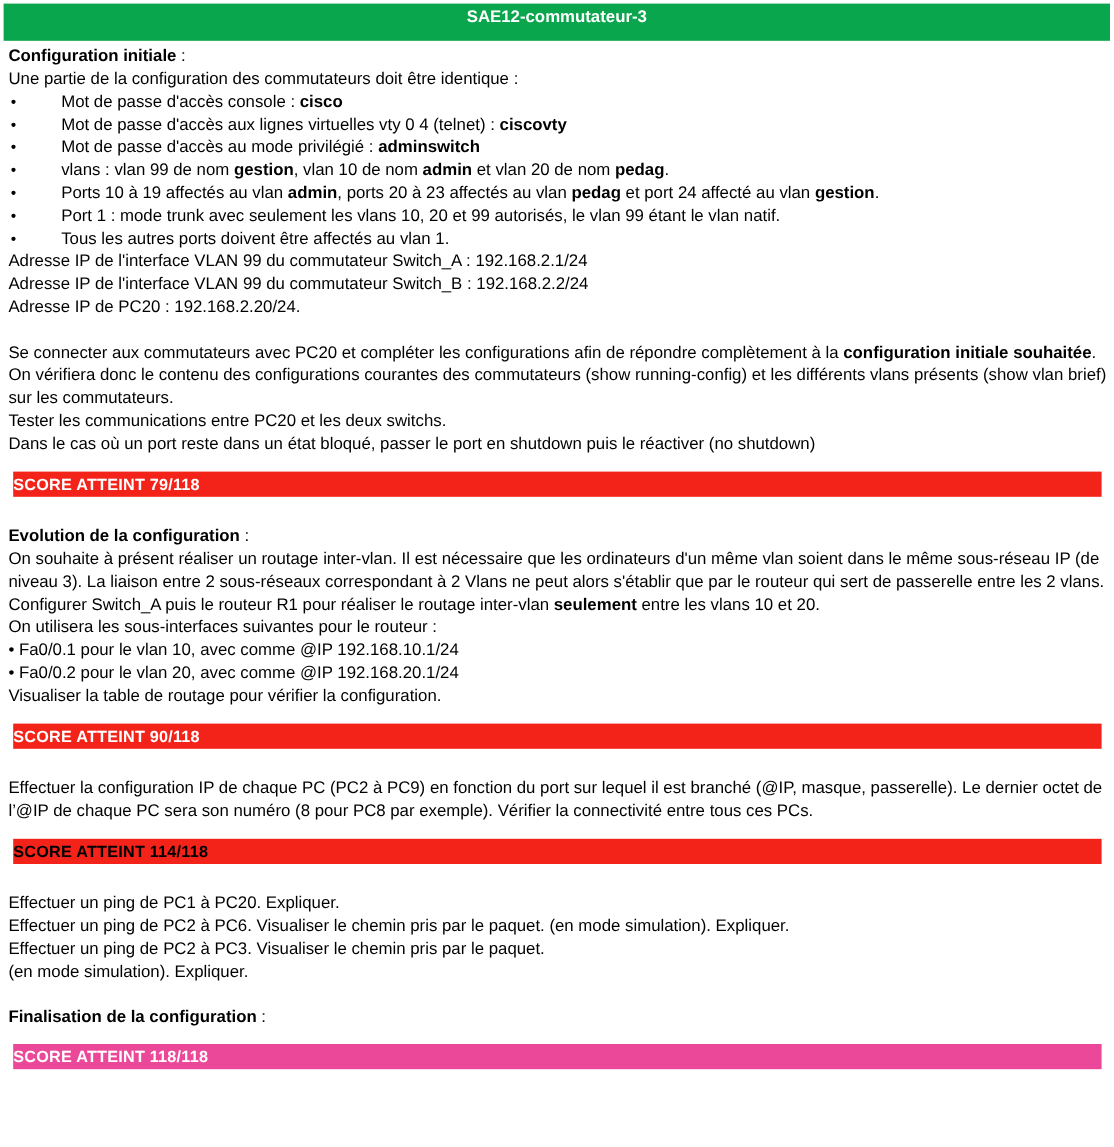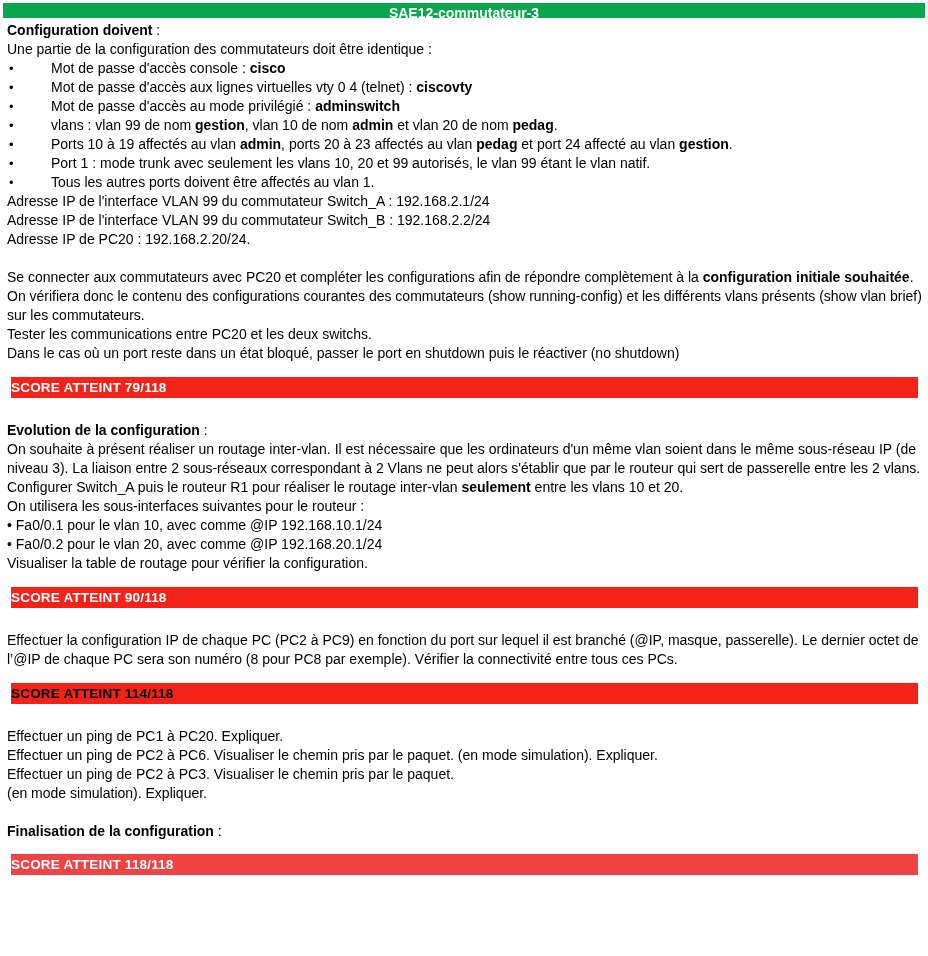--- a/index.html
+++ b/index.html
@@ -1,42 +1,42 @@
 <!DOCTYPE html>
 <html lang="fr"><head>
 <meta charset="utf-8">
 <style>
   html,body{margin:0;padding:0;}
   body{
     width:928px;height:956px;overflow:hidden;background:#ffffff;color:#000000;
     font-family:"Liberation Sans",sans-serif;font-size:14px;line-height:19px;
   }
   .banner{
-    margin:3px 3px 0 3px;height:15px;line-height:20px;text-align:center;
+    margin:3px 3px 0 3px;height:31px;line-height:20px;text-align:center;
     color:#ffffff;font-weight:700;font-size:14px;
   }
   .content{padding:3px 6px 0 7px;}
   .line{margin:0;min-height:19px;}
   .heading .runs b{font-weight:700;}
   .bullet{display:flex;}
   .bullet .dot{flex:0 0 42px;padding-left:2px;font-size:13px;}
   .score-bar{
     margin:0 4px;height:21px;line-height:21px;
     color:#ffffff;font-weight:700;font-size:13.5px;letter-spacing:0.2px;
   }
   .spacer{width:100%;}
   b{font-weight:700;}
 </style>
 </head>
 <body>
 
 <div class="banner" style="background: rgb(10, 166, 77);">SAE12-commutateur-3</div>
 
 <div class="content" id="sections-root">
-    <div class="line heading"><span class="runs"><b>Configuration doivent</b><span> :</span></span></div>
+    <div class="line heading"><span class="runs"><b>Configuration initiale</b><span> :</span></span></div>
     <div class="line para"><span class="runs"><span>Une partie de la configuration des commutateurs doit être identique :</span></span></div>
     <div class="line bullet">
       <span class="dot">•</span>
       <span class="runs"><span>Mot de passe d'accès console : </span><b>cisco</b></span>
     </div>
     <div class="line bullet">
       <span class="dot">•</span>
       <span class="runs"><span>Mot de passe d'accès aux lignes virtuelles vty 0 4 (telnet) : </span><b>ciscovty</b></span>
     </div>
     <div class="line bullet">
@@ -83,14 +83,14 @@
     <div class="spacer" style="height: 14px;"></div>
     <div class="score-bar" style="background: rgb(244, 35, 26); color: #000000;">SCORE ATTEINT 114/118</div>
     <div class="spacer" style="height: 23px;"></div>
     <div class="line para"><span class="runs"><span>Effectuer un ping de PC1 à PC20. Expliquer.</span></span></div>
     <div class="line para"><span class="runs"><span>Effectuer un ping de PC2 à PC6. Visualiser le chemin pris par le paquet. (en mode simulation). Expliquer.</span></span></div>
     <div class="line para"><span class="runs"><span>Effectuer un ping de PC2 à PC3. Visualiser le chemin pris par le paquet.</span></span></div>
     <div class="line para"><span class="runs"><span>(en mode simulation). Expliquer.</span></span></div>
     <div class="spacer" style="height: 19px;"></div>
     <div class="line heading"><span class="runs"><b>Finalisation de la configuration</b><span> :</span></span></div>
     <div class="spacer" style="height: 13px;"></div>
-    <div class="score-bar" style="background: #ef4444; color: rgb(255, 255, 255);">SCORE ATTEINT 118/118</div>
+    <div class="score-bar" style="background: #ec4899; color: rgb(255, 255, 255);">SCORE ATTEINT 118/118</div>
   </div>
 
 </body></html>

